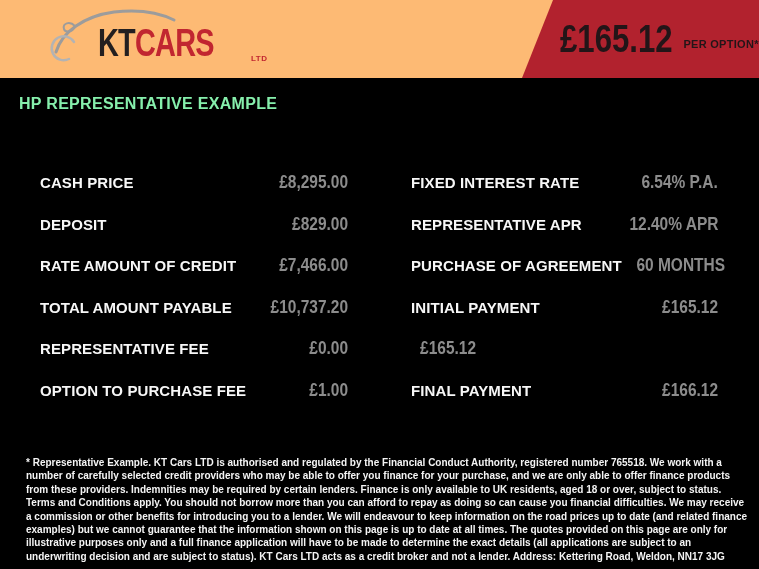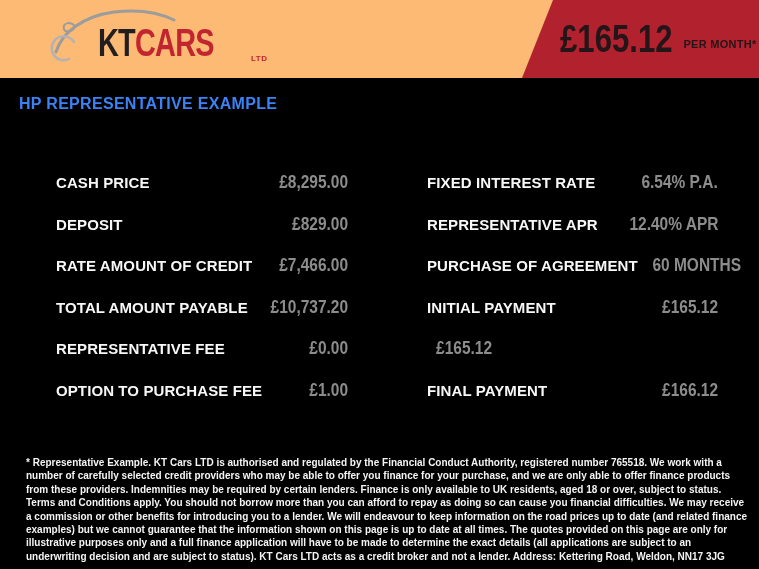--- a/index.html
+++ b/index.html
@@ -51,31 +51,31 @@
   .price-per {
     display:inline-block;
     margin-left:-14px; margin-top:10px;
     font-size:11px; font-weight:bold; color:#231518;
     letter-spacing:0.3px; white-space:nowrap;
   }
 
   
   .section-title {
     position:absolute; left:19px; top:95px;
-    font-size:16px; font-weight:bold; color:#3b82f6;
+    font-size:16px; font-weight:bold; color:#86efac;
     letter-spacing:0.3px; white-space:nowrap;
   }
 
   
   .fin-col { position:absolute; top:162px; }
   .fin-col-left  { left:40px;  width:308px; }
   .fin-col-right { left:411px; width:307px; }
   .fin-row {
     height:41.5px;
-    display:flex; justify-content:space-between; align-items:center;margin-left:16px;
+    display:flex; justify-content:space-between; align-items:center;
   }
   .fin-label {
     font-size:15px; font-weight:bold; color:#f7f7f7;
     white-space:nowrap; letter-spacing:0.1px;
   }
   .fin-value {
     display:inline-block;
     font-size:18px; font-weight:bold; color:#8c8c8c;
     transform:scaleX(0.86); transform-origin:100% 50%;
     white-space:nowrap;
@@ -97,21 +97,21 @@
       <path d="M8 48 C 14 28, 36 12, 66 8 C 92 5, 112 9, 126 16" stroke="#9c9c9c" stroke-width="3" fill="none" stroke-linecap="round"></path>
       <path d="M27 22 C 22 17, 14 19, 16 25 C 17 29, 24 28, 26 24" stroke="#9c9c9c" stroke-width="2" fill="none" stroke-linecap="round"></path>
       <path d="M26 38 a 12 12 0 1 0 -5 17" stroke="#b3b3b3" stroke-width="2.5" fill="none" stroke-linecap="round"></path>
     </svg>
     <div class="logo-word"><span class="logo-kt">KT</span><span class="logo-cars">CARS</span></div>
     <div class="logo-ltd">LTD</div>
   </div>
 
   <div class="price-banner">
     <span class="price-amount">£165.12</span>
-    <span class="price-per">PER MONTH*</span>
+    <span class="price-per">PER OPTION*</span>
   </div>
 </div>
 
 <div class="section-title">HP REPRESENTATIVE EXAMPLE</div>
 
 <div class="fin-col fin-col-left">
   <div class="fin-row">
     <span class="fin-label">CASH PRICE</span>
     <span class="fin-value">£8,295.00</span>
   </div>

